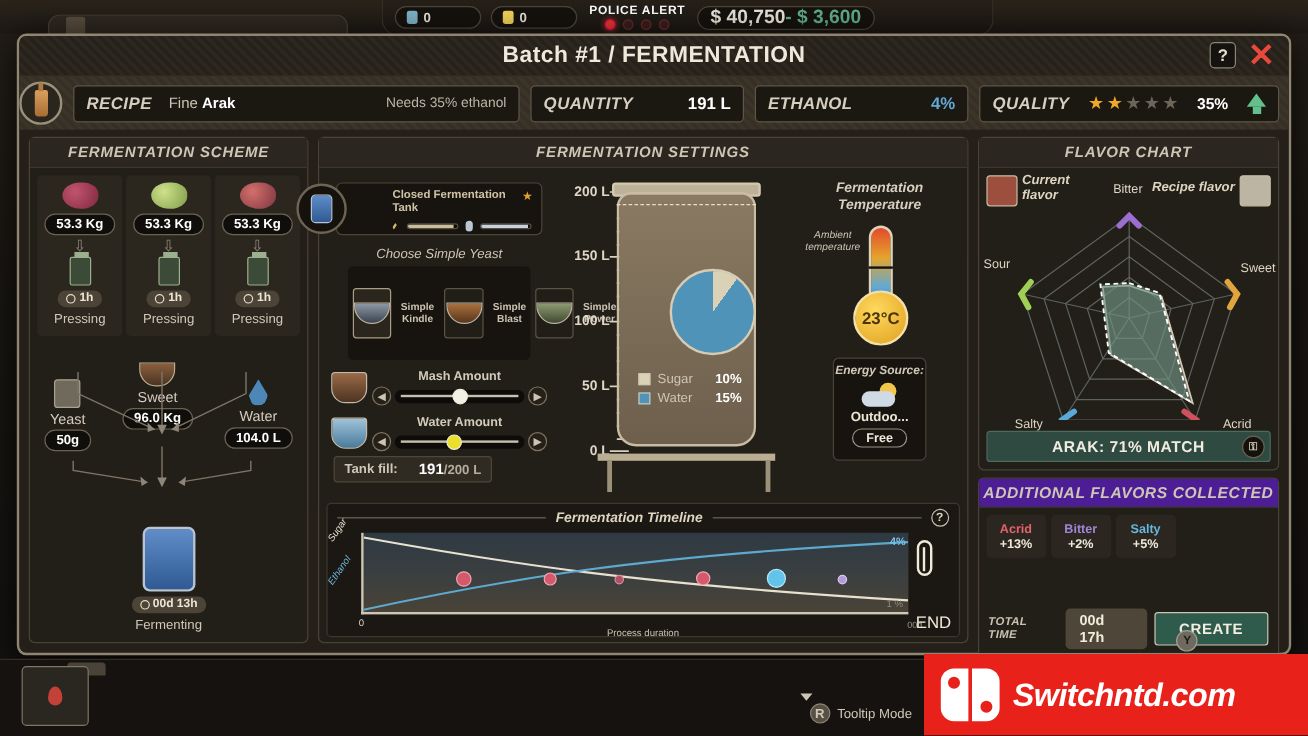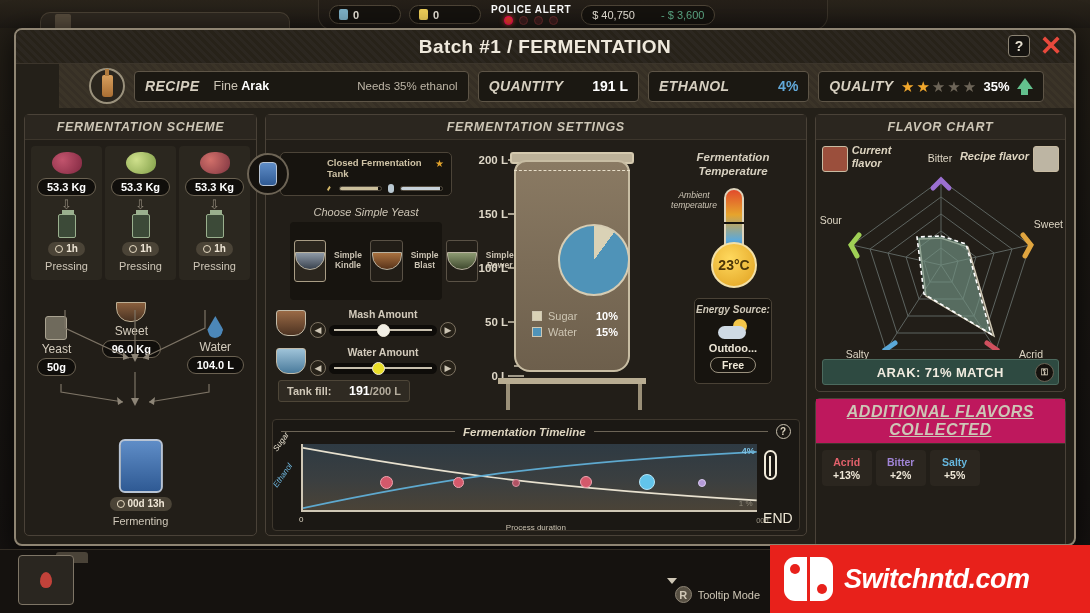--- a/index.html
+++ b/index.html
@@ -35,22 +35,22 @@
   .pill .ic { width:9px; height:11px; border-radius:2px; }
   .ic-bottle{ background:#7fb3c9; }
   .ic-bulb{ background:#f2d25a; border-radius:50% 50% 30% 30%; }
   .police { display:flex; flex-direction:column; align-items:center; margin:0 2px; }
   .police-title { color:#fff; font-size:10px; font-weight:bold; letter-spacing:.6px; }
   .police-dots { display:flex; gap:6px; margin-top:1px; }
   .pd { width:9px; height:9px; border-radius:50%; background:#3b1d1d;
         border:1px solid #6a2b2b; }
   .pd.on { background:#e03b2a; box-shadow:0 0 5px #e03b2a; border-color:#f06; }
   .money { height:20px; border:1px solid #4e4537; border-radius:10px;
-     background:#15120e; display:flex; align-items:center; gap:26px;
-     padding:0 10px; font-size:11px; font-weight:normal; }
+     background:#15120e; display:flex; align-items:center; 
+     padding:0 10px; font-size:16px; font-weight:bold; }
   .money .m1{ color:#eae5da; } .money .m2{ color:#5fae8a; }
 
   
   .modal { position:absolute; left:14px; top:28px; width:1062px; height:518px;
      background:#242019; border:2px solid #8f8573; border-radius:8px;
      box-shadow:0 6px 30px rgba(0,0,0,.8); overflow:hidden; }
   .modal-head { height:34px; position:relative;
      background:repeating-linear-gradient(45deg,#2c2720 0 3px,#272219 3px 6px);
      border-bottom:1px solid #3c352b;
      display:flex; align-items:center; justify-content:center; }
@@ -58,22 +58,22 @@
   .help-btn { position:absolute; right:44px; top:5px; width:22px; height:22px;
      border:1px solid #8c8474; border-radius:4px; background:#151310;
      color:#e4decf; font-size:14px; font-weight:bold; display:flex;
      align-items:center; justify-content:center; cursor:pointer; }
   .close-btn { position:absolute; right:10px; top:2px; width:26px; height:28px;
      color:#e8493c; font-size:27px; font-weight:bold; line-height:28px;
      text-align:center; cursor:pointer; }
 
   
   .strip { height:44px; display:flex; align-items:center; gap:9px;
-     padding:0 30px; background:
-     repeating-linear-gradient(45deg,#3b3428 0 3px,#362f25 3px 6px); margin-left: 43px; }
+     padding:0 0; background:
+     repeating-linear-gradient(45deg,#3b3428 0 3px,#362f25 3px 6px); }
   .bottle-badge { width:36px; height:36px; border-radius:50%;
      background:#2a251d; border:2px solid #9a917c; display:flex;
      align-items:center; justify-content:center; flex:none; }
   .bottle-ico { width:11px; height:22px; border-radius:2px 2px 3px 3px;
      background:linear-gradient(180deg,#d8a05e,#a96e33); position:relative; }
   .bottle-ico::before{ content:""; position:absolute; left:3.5px; top:-6px;
      width:4px; height:7px; background:#b07b3e; }
   .fld { height:31px; background:#1b1812; border:1px solid #5e5547;
      border-radius:4px; display:flex; align-items:center;
      padding:0 10px; color:#cfc8ba; }
@@ -317,23 +317,23 @@
      background:#2e4a41; border:1px solid #4c6a5e; border-radius:3px;
      display:flex; align-items:center; justify-content:center;
      color:#f1ece0; font-weight:bold; font-size:13px; letter-spacing:.4px; }
   .lock { position:absolute; right:4px; top:3px; width:19px; height:19px;
      border-radius:50%; background:#15120e; border:1px solid #6a6254;
      display:flex; align-items:center; justify-content:center; font-size:9px;
      color:#ddd4c0; }
 
   .addflav { margin-top:6px; background:#221e18; border:1px solid #4a4238;
      border-radius:5px; height:150px; position:relative; }
-  .af-head { text-align:center; font-style:italic; font-weight:bold; font-size:16px;
-     letter-spacing:.5px; color:#cdc6b6; padding:4px 0; background:#be185d;
-     border-bottom:1px solid #3d362c;text-decoration:underline; }
+  .af-head { text-align:center; font-style:italic; font-weight:bold; font-size:13px;
+     letter-spacing:.5px; color:#cdc6b6; padding:4px 0; background:#4c1d95;
+     border-bottom:1px solid #3d362c; }
   .af-row { display:flex; gap:4px; padding:6px; }
   .af-chip { width:50px; height:36px; background:#2b261f; border-radius:4px;
      display:flex; flex-direction:column; align-items:center; justify-content:center;
      gap:1px; }
   .af-chip .n { font-size:10.5px; font-weight:bold; }
   .af-chip .v { font-size:10.5px; font-weight:bold; color:#efe8d8; }
   .af-foot { position:absolute; left:0; right:0; bottom:6px; display:flex;
      align-items:center; gap:6px; padding:0 8px; }
   .tt-lab { font-style:italic; font-weight:bold; font-size:9.5px; color:#cbc3b2;
      letter-spacing:.3px; }
@@ -809,20 +809,26 @@
           </div>
           <div class="af-chip">
             <span class="n" style="color:#a084d6">Bitter</span>
             <span class="v">+2%</span>
           </div>
           <div class="af-chip">
             <span class="n" style="color:#66b6dd">Salty</span>
             <span class="v">+5%</span>
           </div>
         </div>
+        <div class="af-foot">
+          <span class="tt-lab">TOTAL TIME</span>
+          <span class="tt-val">00d 17h</span>
+          <button class="create-btn">CREATE</button>
+          <span class="ybadge">Y</span>
+        </div>
       </div>
     </div>
 
   </div>
 </div>
 
 <div class="bottom">
   <div class="map-tab"></div>
   <div class="map-btn">
     <span class="pin"></span>

